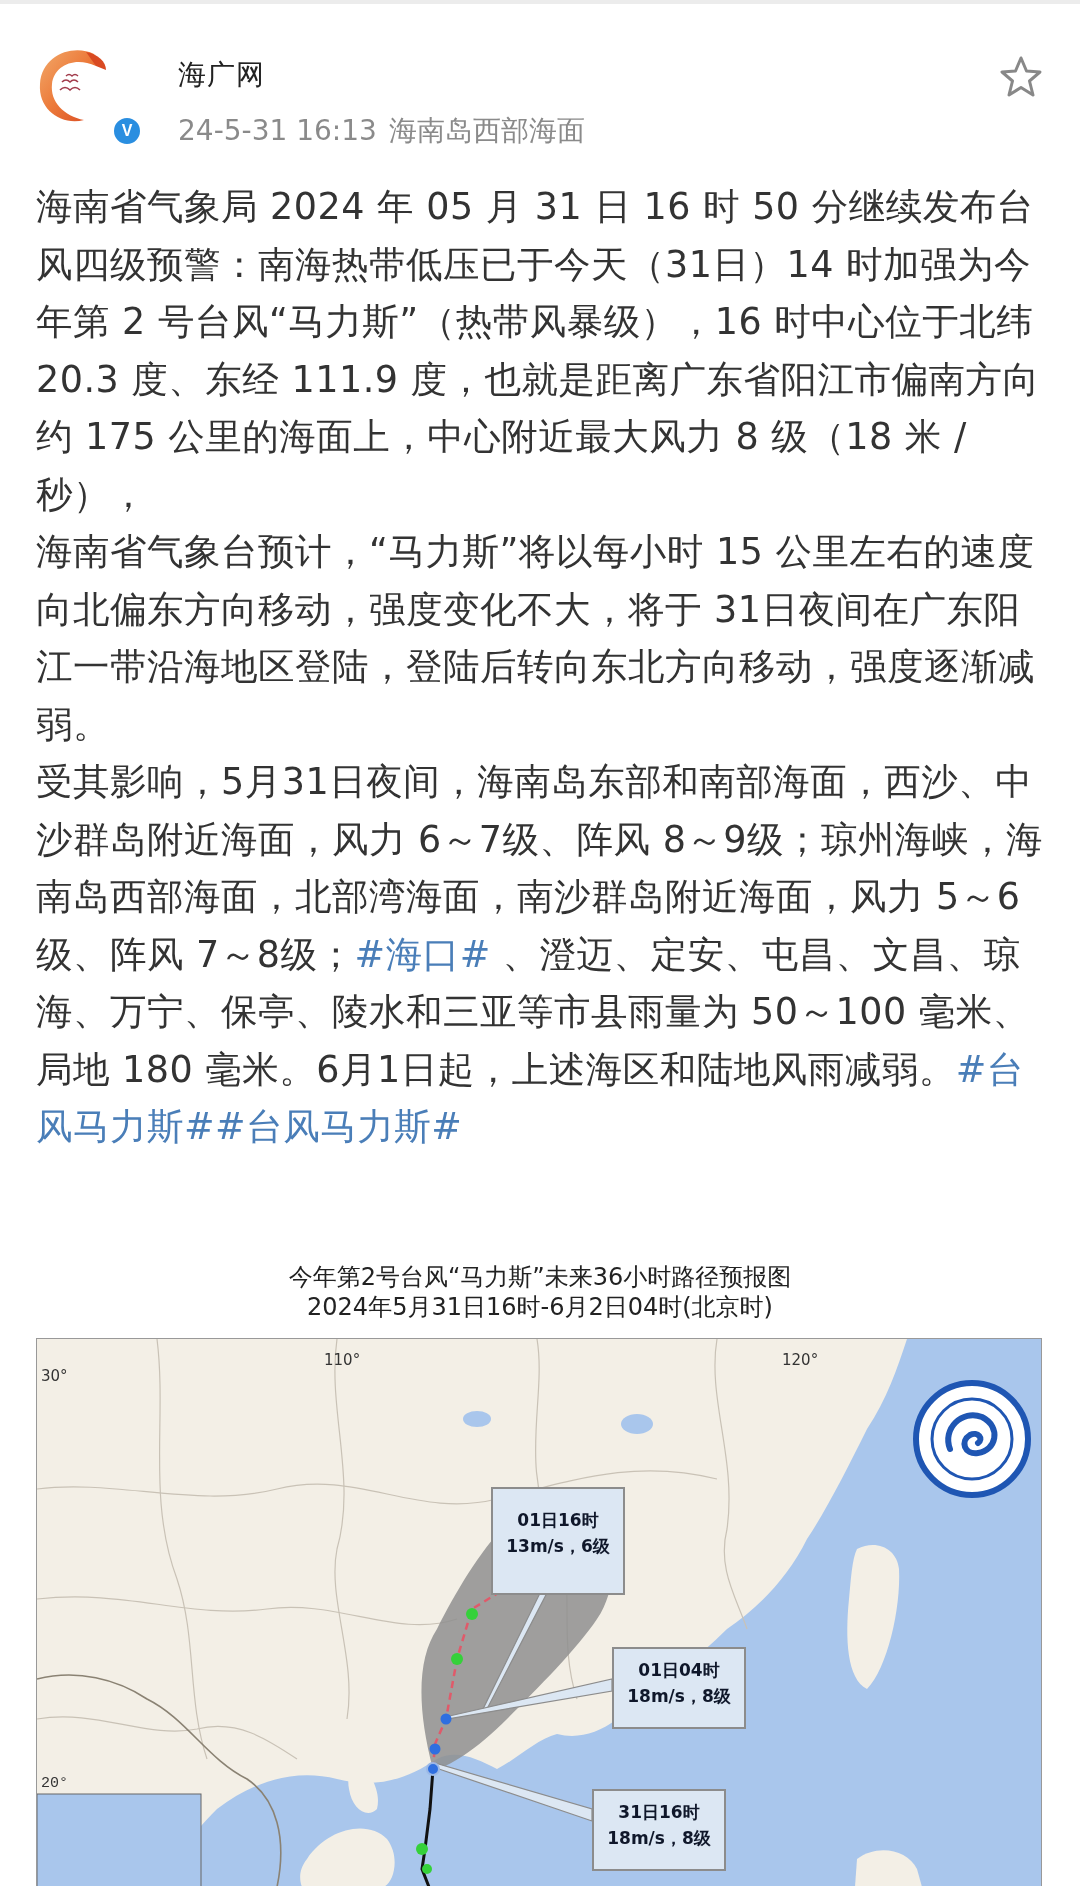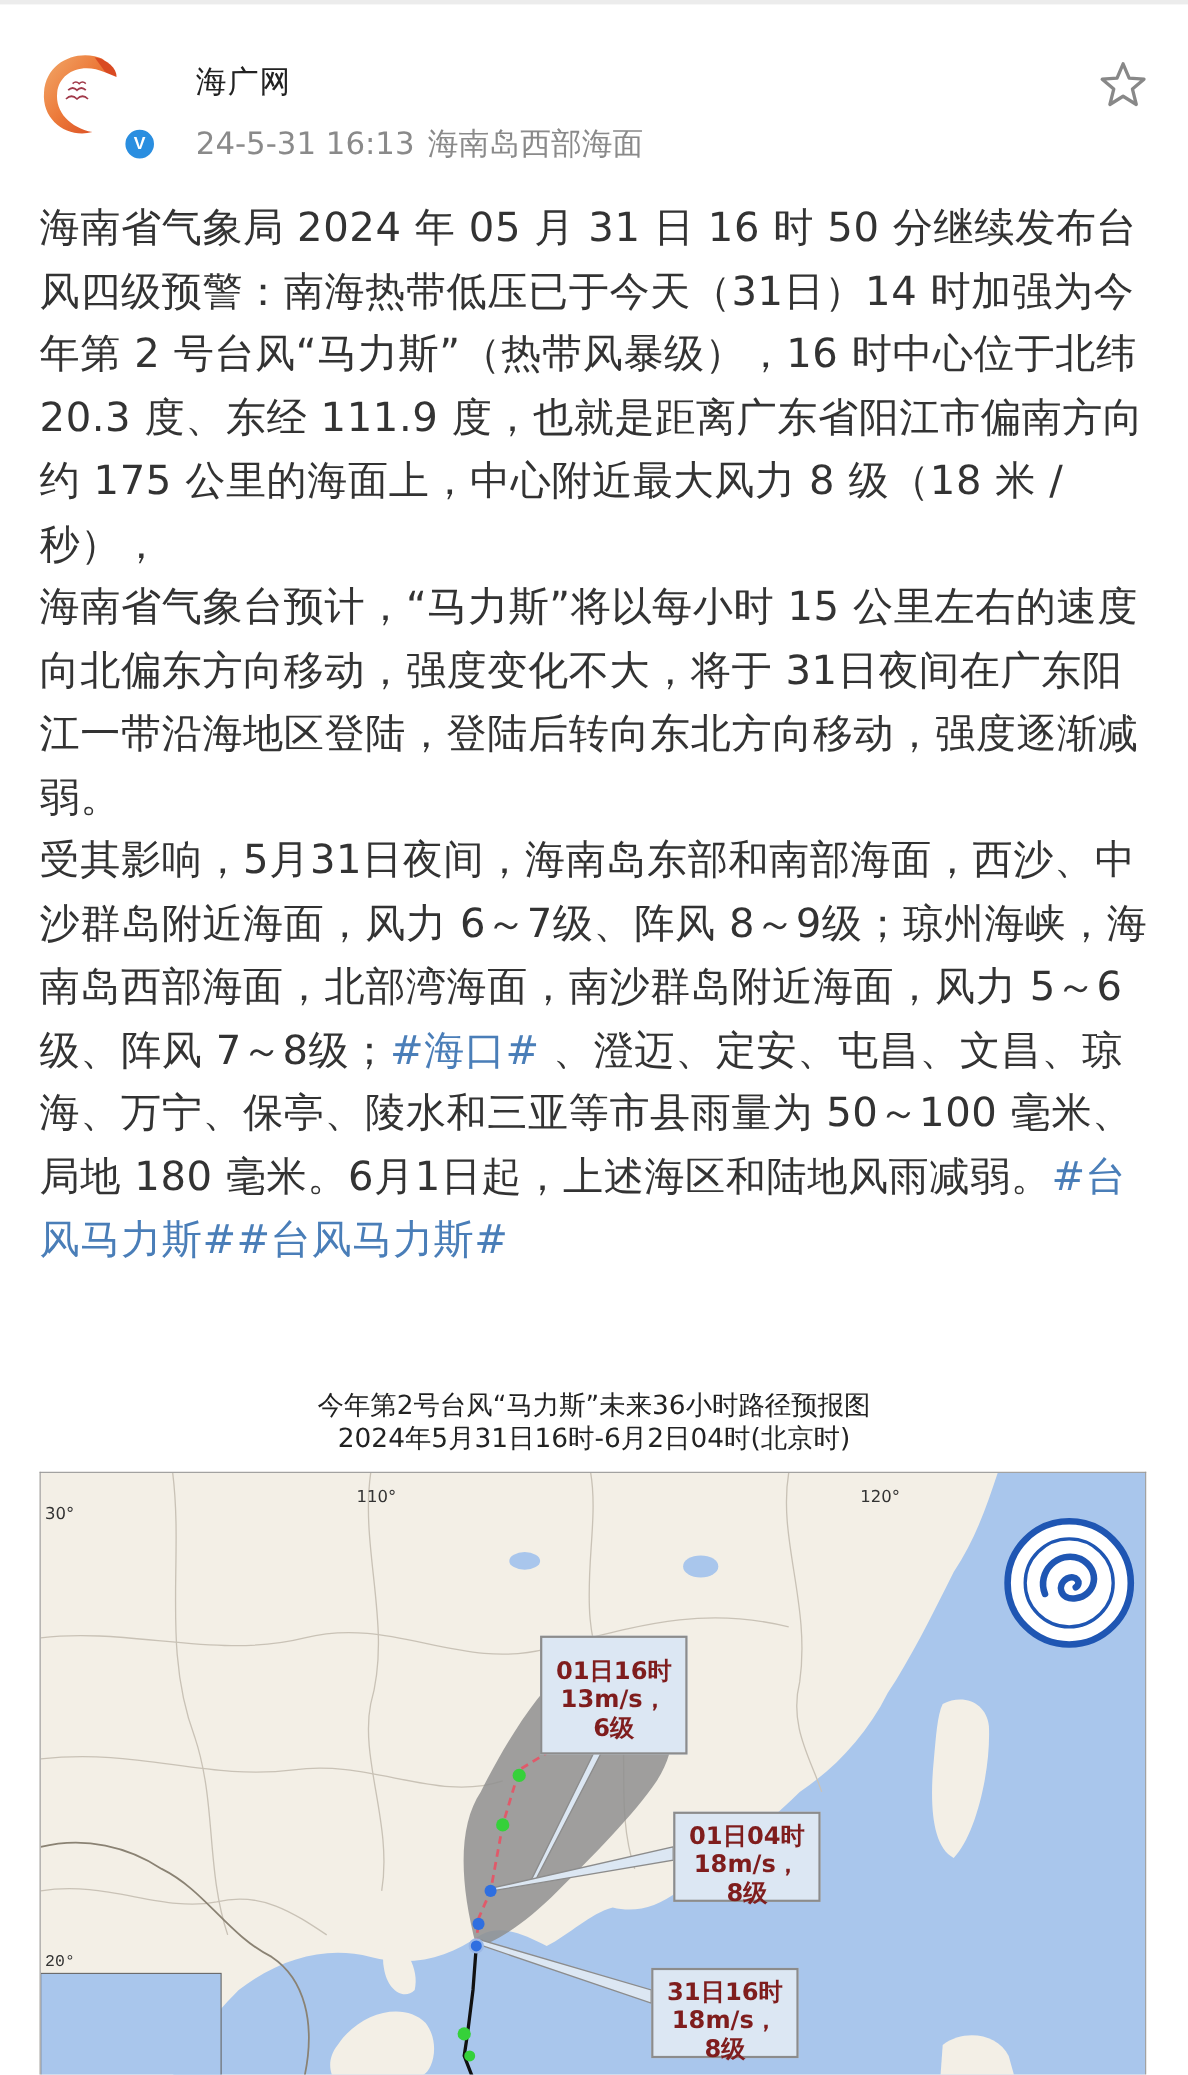--- a/index.html
+++ b/index.html
@@ -11,21 +11,21 @@
   .username { position:absolute; left:178px; top:56px; font-size:28px; color:#222; letter-spacing:1px; }
   .meta { position:absolute; left:178px; top:112px; font-size:28px; color:#8a8a8a; white-space:nowrap; }
   .meta .src { margin-left:12px; }
   .star { position:absolute; left:996px; top:52px; width:50px; height:50px; cursor:pointer; }
   .body-text { position:absolute; left:36px; top:178px; width:1010px; font-size:36.5px; line-height:57.5px; color:#333; letter-spacing:0.5px; }
   .body-text p { margin:0; }
   .tag { color:#4a7eb8; cursor:pointer; }
   .chart-title { position:absolute; left:0; top:1262px; width:1080px; text-align:center; font-size:24px; line-height:30px; color:#222; }
   .map { position:absolute; left:36px; top:1338px; width:1004px; height:548px; overflow:hidden; border:1px solid #999; border-bottom:none; background:#f3efe6; }
   .map svg { position:absolute; left:0; top:0; }
-  .callout { position:absolute; background:#dce7f3; border:2px solid #8c8c8c; text-align:center; font-size:22px; font-weight:bold; line-height:26px; color:#7f1d1d; padding:8px 10px; box-sizing:border-box; }
+  .callout { position:absolute; background:#dce7f3; border:2px solid #8c8c8c; text-align:center; font-size:17px; font-weight:bold; line-height:26px; color:#0f172a; padding:8px 10px; box-sizing:border-box; }
   .lat-label, .lon-label { position:absolute; font-size:15px; color:#333; }
 </style>
 </head>
 <body>
 
 <div class="topline"></div>
 
 <div class="avatar">
   <svg width="82" height="82" viewBox="0 0 82 82">
     <defs>

